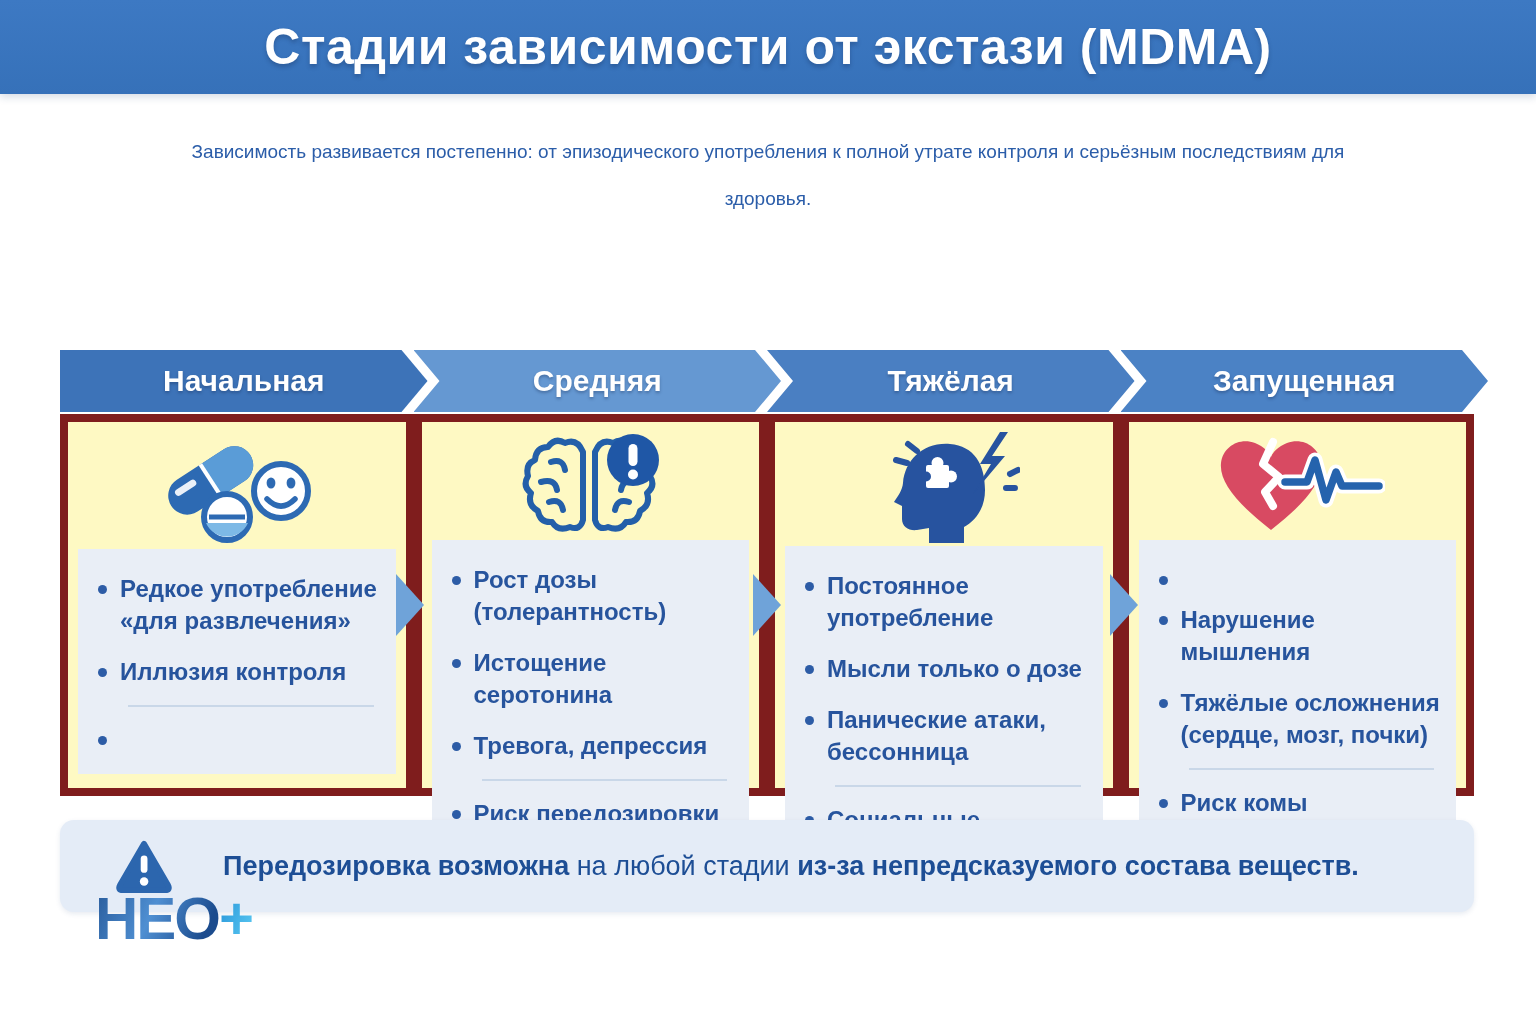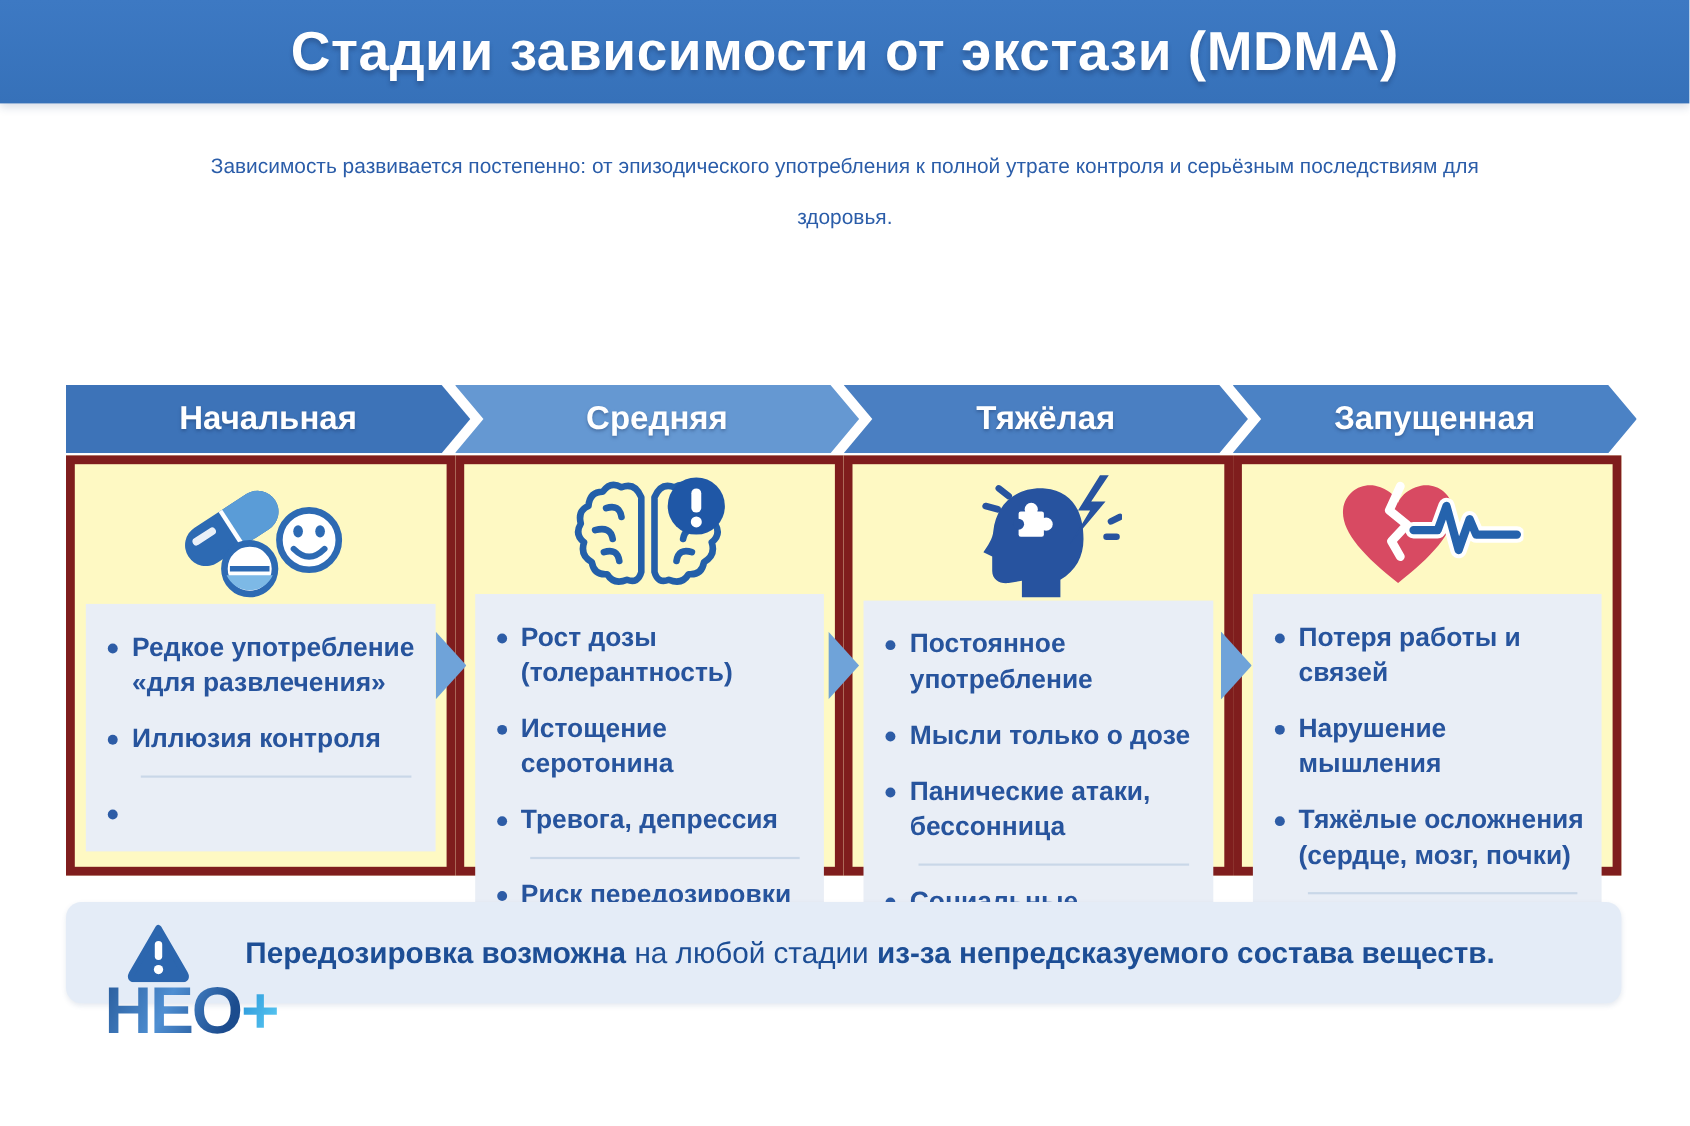--- a/index.html
+++ b/index.html
@@ -255,21 +255,20 @@
           <path d="M62 100 C30 75 10 53 12 33 C14 16 31 7 46 13 C55 16.5 60 22 62 27 C64 22 69 16.5 78 13 C93 7 110 16 112 33 C114 53 94 75 62 100 Z" fill="#d84a62"></path>
           <polyline points="64,12 54,34 70,47 56,62 64,76" fill="none" stroke="#ffffff" stroke-width="8" stroke-linecap="round" stroke-linejoin="round"></polyline>
           <polyline points="76,52 98,52 106,30 117,70 127,42 133,56 146,56 170,56" fill="none" stroke="#ffffff" stroke-width="15" stroke-linecap="round" stroke-linejoin="round"></polyline>
           <polyline points="76,52 98,52 106,30 117,70 127,42 133,56 146,56 170,56" fill="none" stroke="#2563ad" stroke-width="7.5" stroke-linecap="round" stroke-linejoin="round"></polyline>
         </svg>
 
       </div>
       <ul class="stage-list">
             <li>
               <span class="dot"></span>
-              <span class="item-text">Потеря работы и связей</span>
             </li>
             <li>
               <span class="dot"></span>
               <span class="item-text">Нарушение мышления</span>
             </li>
             <li>
               <span class="dot"></span>
               <span class="item-text">Тяжёлые осложнения (сердце, мозг, почки)</span>
             </li>
             <hr class="list-divider">

